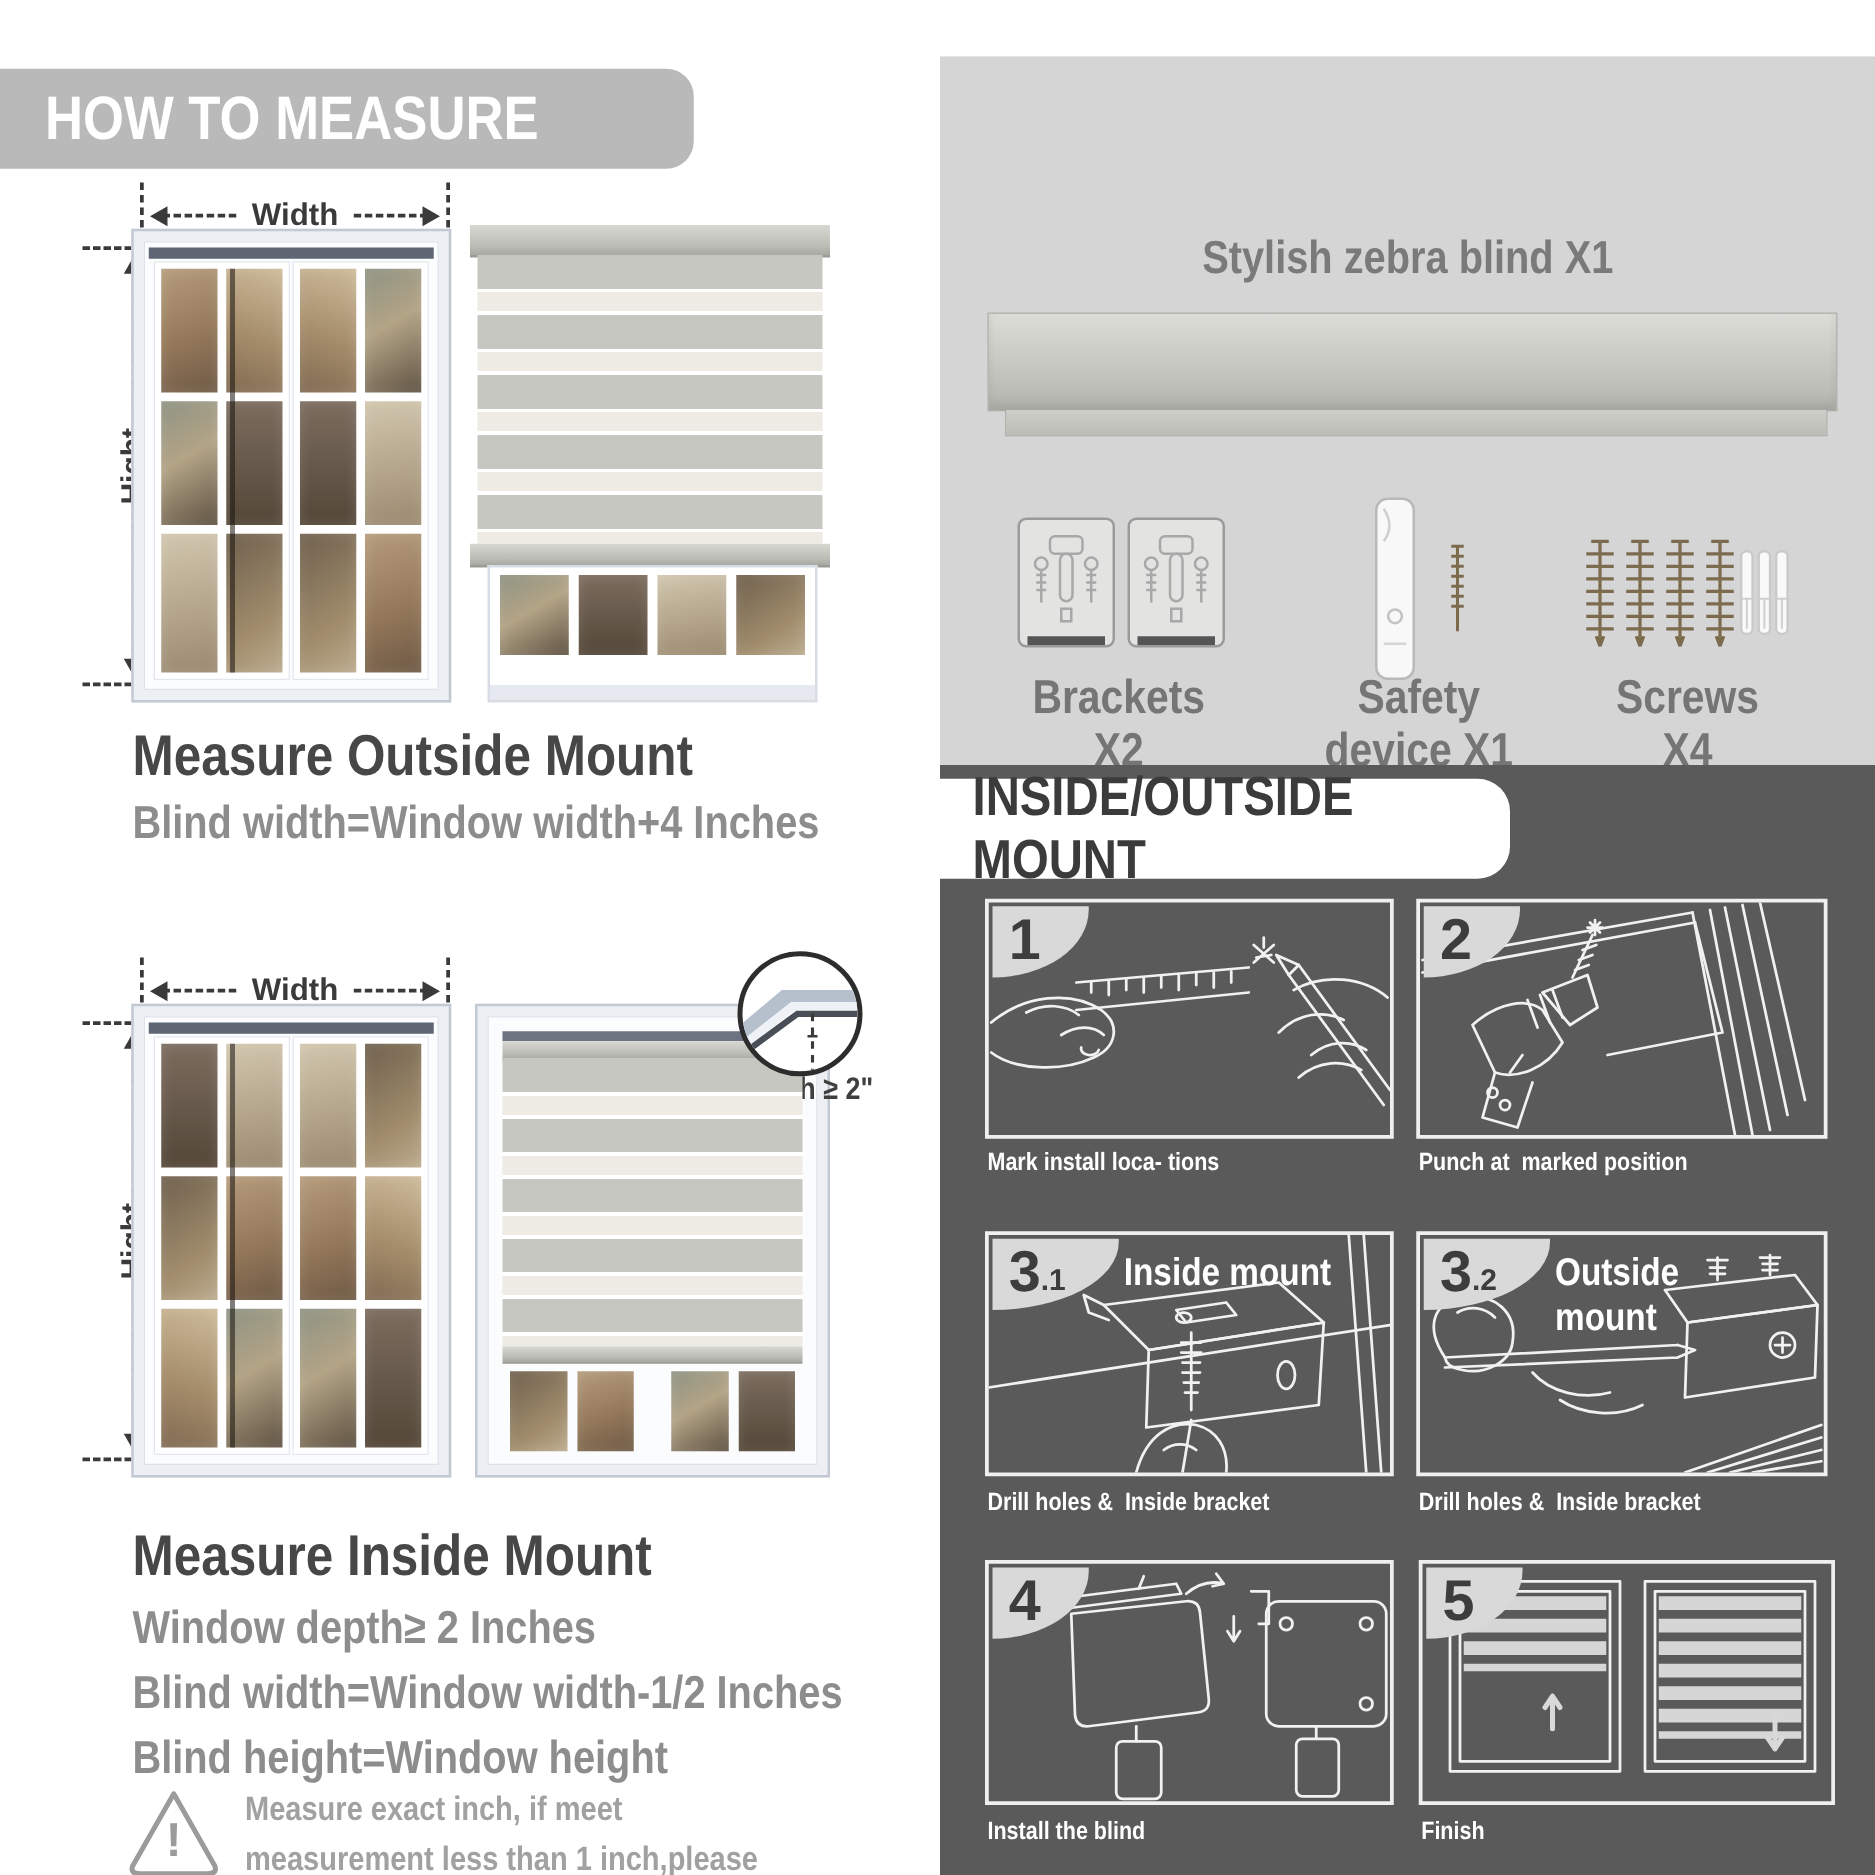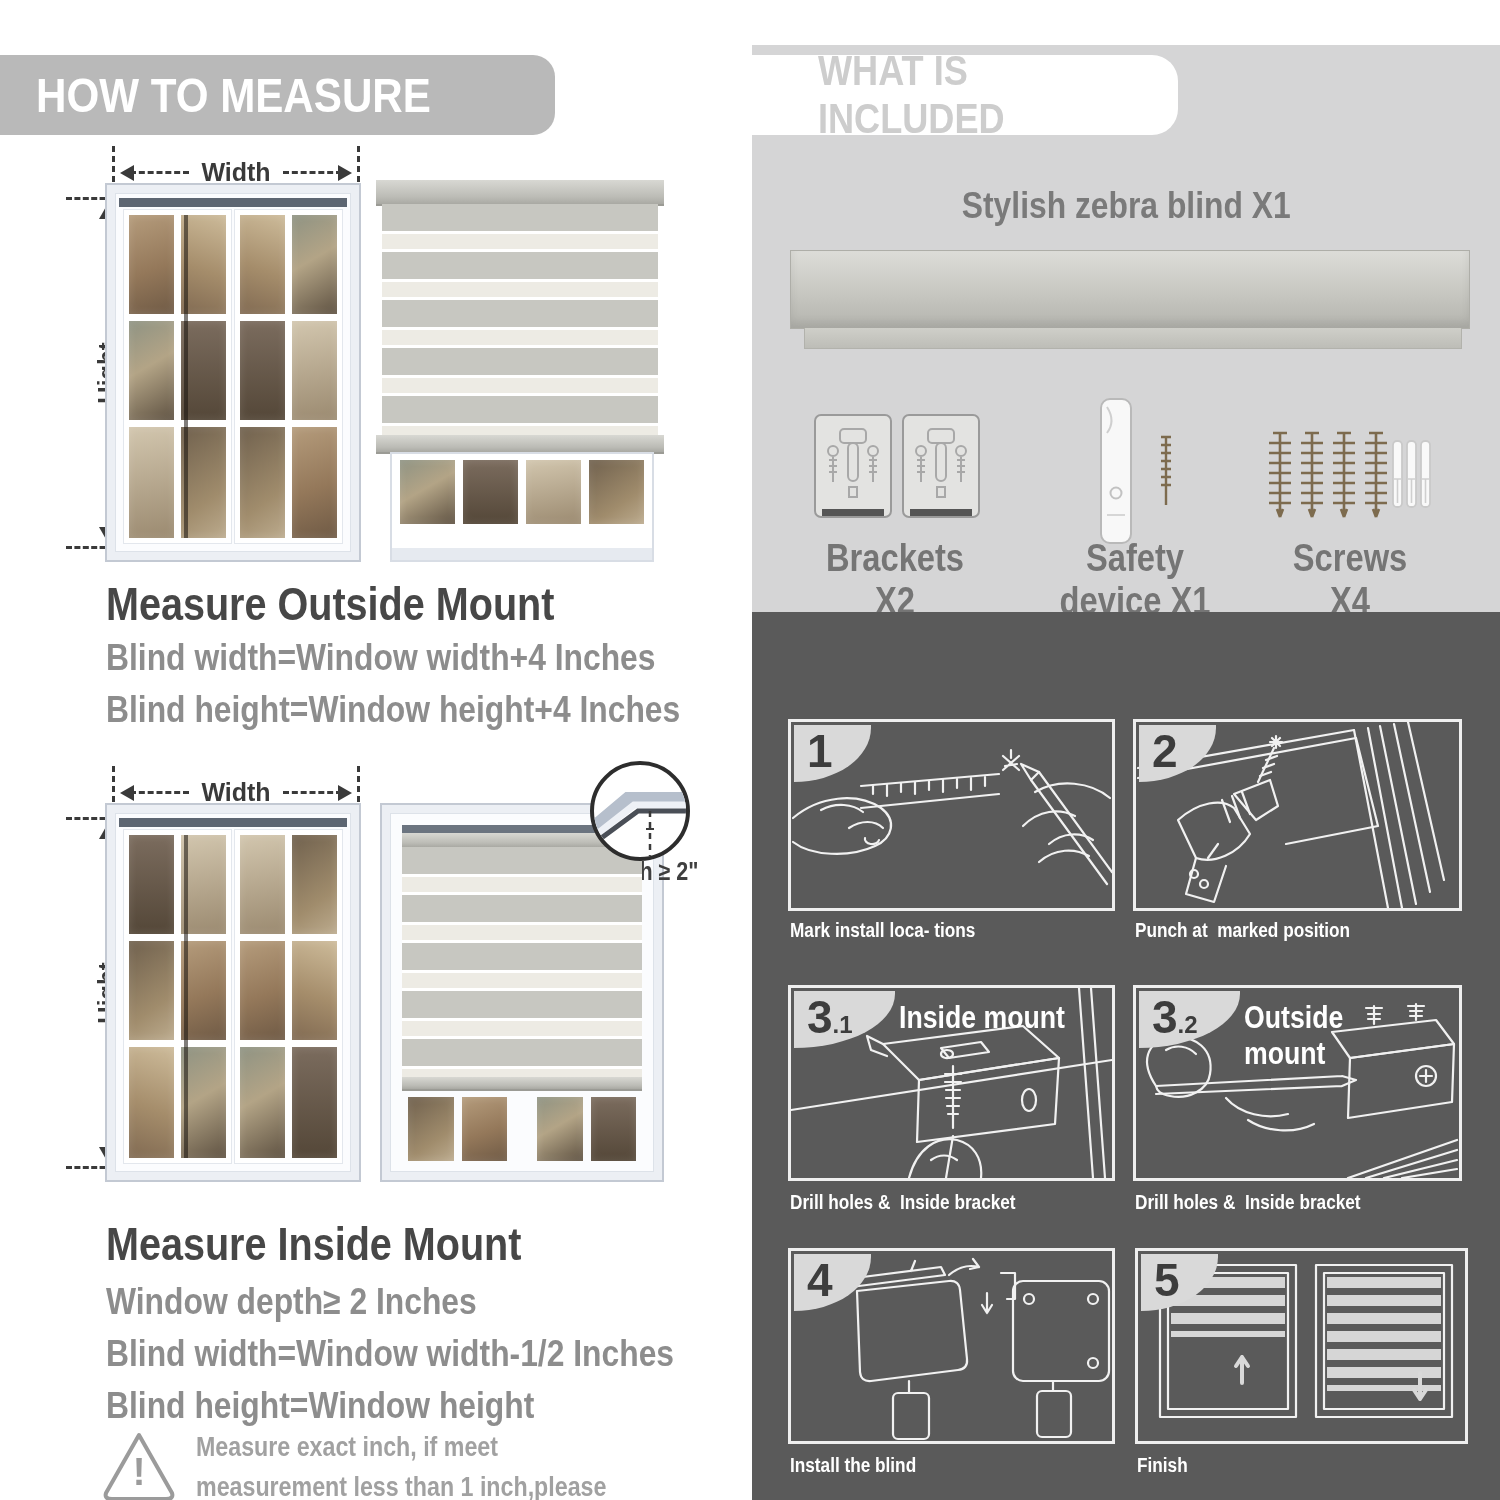--- a/index.html
+++ b/index.html
@@ -148,23 +148,20 @@
       </div>
     <div class="abs" style="left:0;right:0;bottom:0;height:12px;background:#e6eaf0;"></div>
   </div>
 
   <div class="abs sec-head" style="left:106px;top:532px;">
     <span class="cond">Measure Outside Mount</span>
   </div>
   <div class="abs sec-line" style="left:106px;top:592px;">
     <span class="cond">Blind width=Window width+4 Inches</span>
   </div>
-  <div class="abs sec-line" style="left:106px;top:644px;">
-    <span class="cond">Blind height=Window height+4 Inches</span>
-  </div>
 
   <div class="abs dimh" style="left:112px;top:733px;width:248px;">
     <div class="abs tickv" style="left:0;top:-12px;height:36px;"></div>
     <div class="abs tickv" style="right:0;top:-12px;height:36px;"></div>
     <span class="ah-l"></span>
     <span class="dl"></span>
     <span class="lbl">Width</span>
     <span class="dl"></span>
     <span class="ah-r"></span>
   </div>
@@ -247,23 +244,20 @@
     <svg class="line" width="78" height="74" viewBox="0 0 78 74">
       <path d="M39,6 L72,64 Q74,70 66,70 L12,70 Q4,70 6,64 Z" fill="none" stroke="#9b9b9b" stroke-width="4" stroke-linejoin="round"></path>
       <text x="39" y="56" text-anchor="middle" font-family="Liberation Sans,sans-serif" font-size="38" font-weight="bold" fill="#9b9b9b">!</text>
     </svg>
   </div>
   <div class="abs warn-text" style="left:196px;top:1382px;width:490px;">
     <span class="cond">Measure exact inch, if meet measurement less than 1 inch,please also let us know exact measurement, please do not leave it</span>
   </div>
 
   <div class="abs panel-light"></div>
-  <div class="abs inc-head">
-    <span class="cond">WHAT IS INCLUDED</span>
-  </div>
   <div class="abs blind-lbl">
     <span class="cond-c">Stylish zebra blind X1</span>
   </div>
   <div class="abs headrail-main"></div>
   <div class="abs headrail-low"></div>
 
   <div class="abs" style="left:812px;top:362px;">
     <svg class="line" width="170" height="122" viewBox="0 0 170 122">
       <g stroke="#9a9a9a" fill="#e3e3e1" stroke-width="2">
         <rect x="3" y="8" width="76" height="102" rx="6"></rect>
@@ -320,20 +314,23 @@
       <g stroke="#cfcfcf" stroke-width="1.6" fill="none">
         <path d="M128,52 h9 m5,0 h9 m5,0 h9 M132.5,52 v24 M146.5,52 v24 M160.5,52 v24"></path>
       </g>
     </svg>
   </div>
   <div class="abs item-lbl" style="left:1265px;top:492px;width:170px;">
     <span class="cond-c">Screws X4</span>
   </div>
 
   <div class="abs panel-dark"></div>
+  <div class="abs mount-head">
+    <span class="cond">INSIDE/OUTSIDE MOUNT</span>
+  </div>
 
   <div class="abs" style="left:788px;top:674px;width:327px;height:250px;">
     <div class="step-box" style="width:321px;height:186px;">
       <div class="badge" style="width:64px;">
         <span class="n">1</span>
           <span class="ns"></span>
       </div>
       <svg class="line" width="321" height="186" viewBox="0 0 321 186">
         <g stroke="#f1f1f1" stroke-width="2.2" fill="none" stroke-linecap="round" stroke-linejoin="round">
           <path d="M70,64 L208,52 M70,86 L208,72"></path>

